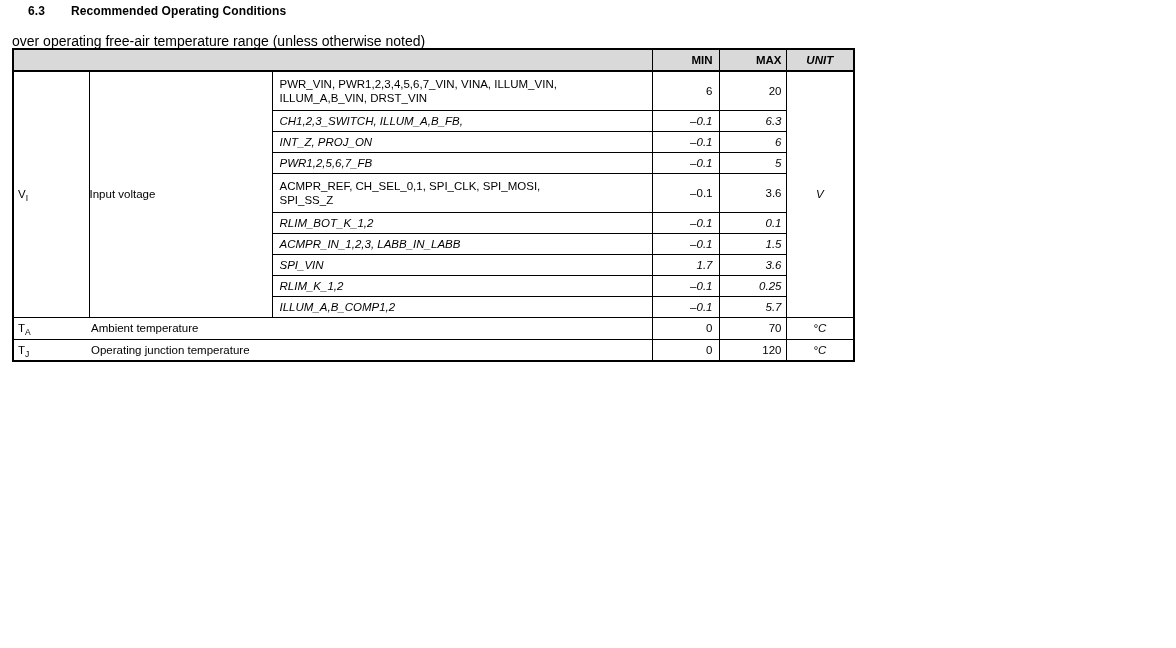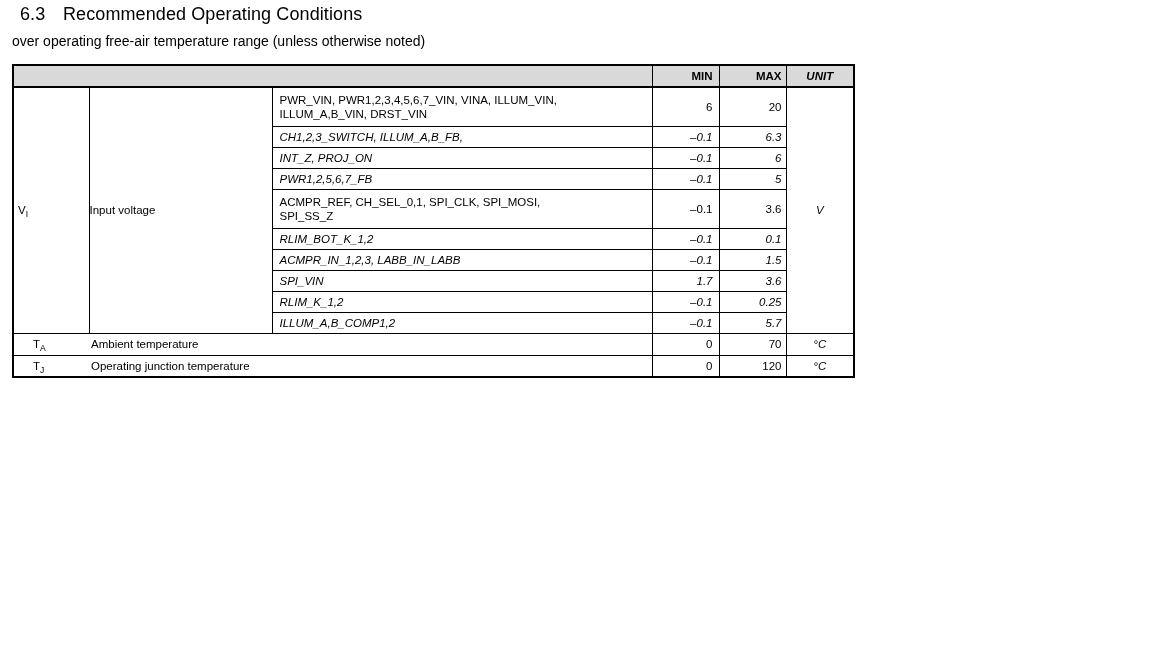--- a/index.html
+++ b/index.html
@@ -8,42 +8,42 @@
     position: relative;
     width: 1176px;
     height: 648px;
     background: #ffffff;
     font-family: "Liberation Sans", "DejaVu Sans", sans-serif;
     color: #000000;
     overflow: hidden;
   }
   .section-heading {
     position: absolute;
-    left: 20px;
+    left: 28px;
     top: 4px;
-    font-size: 18px;
-    font-weight: normal;
+    font-size: 12px;
+    font-weight: bold;
     letter-spacing: 0.1px;
     white-space: nowrap;
   }
   .section-num {
     display: inline-block;
     width: 43px;
   }
   .table-caption {
     position: absolute;
     left: 12px;
     top: 33px;
     font-size: 14px;
     white-space: nowrap;
   }
   table.roc {
     position: absolute;
     left: 12px;
-    top: 64px;
+    top: 48px;
     width: 841px;
     border-collapse: collapse;
     table-layout: fixed;
     font-size: 11.5px;
     line-height: 14px;
   }
   table.roc { border: 2px solid #000; }
   table.roc td, table.roc th {
     border: 1px solid #000;
     vertical-align: middle;
@@ -88,21 +88,21 @@
   }
   th.blank { border-right-width: 2px; }
   td.temp-desc { padding: 0; }
   .temp-inner {
     display: flex;
     align-items: center;
     width: 100%;
   }
   .temp-inner .sym {
     width: 77px;
-    padding-left: 19px;
+    padding-left: 4px;
     flex: 0 0 auto;
   }
   sub {
     font-size: 8.5px;
     vertical-align: sub;
     line-height: 0;
   }
 </style>
 </head>
 <body>

